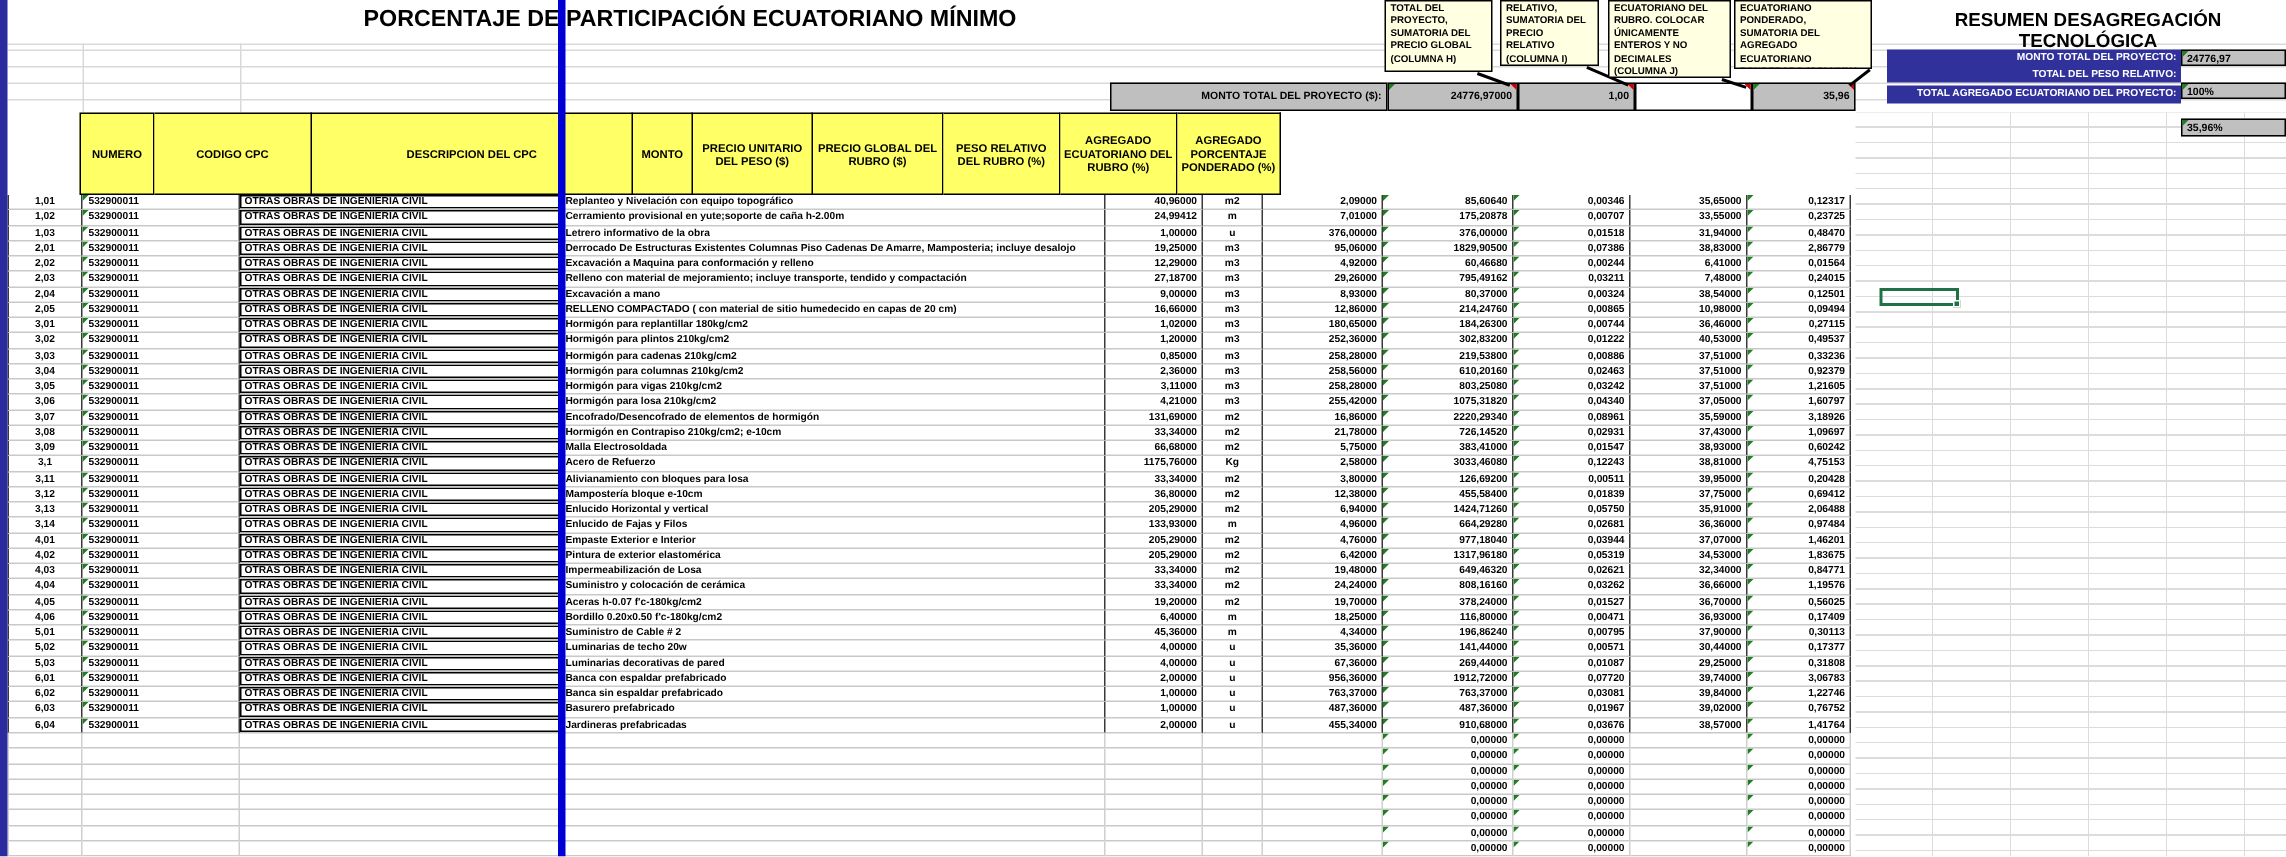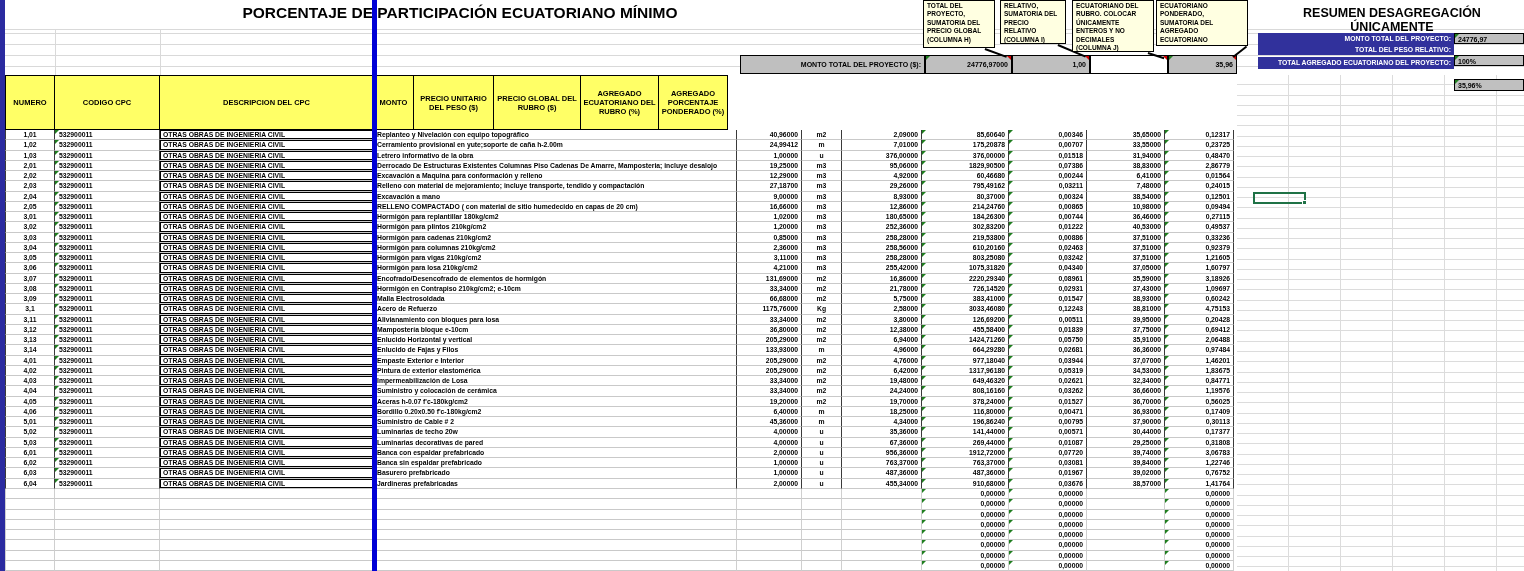--- a/index.html
+++ b/index.html
@@ -51,21 +51,21 @@
   .gt::before { content:""; position:absolute; top:0; left:0; width:0; height:0;
     border-top:4px solid #1F7E1F; border-right:4px solid transparent; }
   .rt::after { content:""; position:absolute; top:0; right:0; width:0; height:0;
     border-top:4px solid #CC0000; border-left:4px solid transparent; }
 
   
   #thead { left:5px; top:75px; height:55px; display:flex; z-index:5; }
   .hcell { background:#FFFF66; border:1px solid #000; border-left:none;
     font-size:7.5px; font-weight:bold; text-align:center;
     display:flex; align-items:center; justify-content:center; padding:1px 2px; }
-  .hcell:first-child { border-left:1px solid #000; }
+  .hcell:first-child { border-left:1px solid #000;margin-left:48px; }
 
   
   #data-rows { left:5px; top:130px; z-index:5; }
   #zero-rows { left:5px; top:489px; z-index:5; }
   .row { display:flex; height:10.26px; font-size:6.8px; font-weight:bold; color:#000; }
   .cell { border-right:1px solid #3a3a3a; border-bottom:1px solid #c9c9c9;
     overflow:hidden; white-space:nowrap; position:relative;
     display:flex; align-items:center; }
   .row.z .cell { border-right:1px solid #cfcfcf; }
   .c-num  { width:50px;  justify-content:center; border-left:1px solid #3a3a3a; }
@@ -107,41 +107,42 @@
 
   <div class="abs callout" style="left:923px;top:0;width:72px;height:48px">TOTAL DEL PROYECTO, SUMATORIA DEL PRECIO GLOBAL (COLUMNA H)</div>
   <div class="abs callout" style="left:1000px;top:0;width:66px;height:44px">RELATIVO, SUMATORIA DEL PRECIO RELATIVO (COLUMNA I)</div>
   <div class="abs callout" style="left:1072px;top:0;width:82px;height:52px">ECUATORIANO DEL RUBRO. COLOCAR ÚNICAMENTE ENTEROS Y NO DECIMALES (COLUMNA J)</div>
   <div class="abs callout" style="left:1156px;top:0;width:92px;height:46px">ECUATORIANO PONDERADO, SUMATORIA DEL AGREGADO ECUATORIANO PONDERADO (COLUMNA K)</div>
   <div class="conn" style="left:985px;top:48px;width:23px;transform:rotate(20deg)"></div>
   <div class="conn" style="left:1058px;top:44px;width:30px;transform:rotate(23deg)"></div>
   <div class="conn" style="left:1148px;top:52px;width:17px;transform:rotate(18deg)"></div>
   <div class="conn" style="left:1233px;top:56px;width:17px;transform:rotate(-38deg)"></div>
 
-  <div class="abs" id="resumen-title">RESUMEN DESAGREGACIÓN ÚNICAMENTE</div>
+  <div class="abs" id="resumen-title">RESUMEN DESAGREGACIÓN TECNOLÓGICA</div>
   <div class="abs res-label" style="left:1258px;top:33px;width:196px;height:11px">MONTO TOTAL DEL PROYECTO:</div>
   <div class="abs res-value gt" style="left:1454px;top:33px;width:70px;height:11px">24776,97</div>
   <div class="abs res-label" style="left:1258px;top:44px;width:196px;height:11px">TOTAL DEL PESO RELATIVO:</div>
   <div class="abs res-value gt" style="left:1454px;top:44px;width:70px;height:11px">100%</div>
   <div class="abs res-label" style="left:1258px;top:57px;width:196px;height:12px">TOTAL AGREGADO ECUATORIANO DEL PROYECTO:</div>
   <div class="abs res-value gt" style="left:1454px;top:57px;width:70px;height:12px">35,96%</div>
 
   <div class="band-cell band-label" style="left:740px;width:185px">MONTO TOTAL DEL PROYECTO ($):</div>
   <div class="band-cell band-num gt rt" style="left:925px;width:87px">24776,97000</div>
   <div class="band-cell band-num rt" style="left:1012px;width:78px">1,00</div>
   <div class="band-cell band-num band-white rt" style="left:1090px;width:78px"></div>
   <div class="band-cell band-num gt rt" style="left:1168px;width:69px">35,96</div>
 
   <div class="abs" id="thead">
     <div class="hcell" style="width:50px">NUMERO</div>
     <div class="hcell" style="width:105px">CODIGO CPC</div>
     <div class="hcell" style="width:214px">DESCRIPCION DEL CPC</div>
     <div class="hcell" style="width:40px">MONTO</div>
     <div class="hcell" style="width:80px">PRECIO UNITARIO DEL PESO ($)</div>
     <div class="hcell" style="width:87px">PRECIO GLOBAL DEL RUBRO ($)</div>
+    <div class="hcell" style="width:78px">PESO RELATIVO DEL RUBRO (%)</div>
     <div class="hcell" style="width:78px">AGREGADO ECUATORIANO DEL RUBRO (%)</div>
     <div class="hcell" style="width:69px">AGREGADO PORCENTAJE PONDERADO (%)</div>
   </div>
 
   <div class="abs" id="data-rows">
       <div class="row">
         <div class="cell c-num">1,01</div>
         <div class="cell c-cpc gt">532900011</div>
         <div class="cell c-desc">
           <div class="cpcbox">OTRAS OBRAS DE INGENIERIA CIVIL</div>

